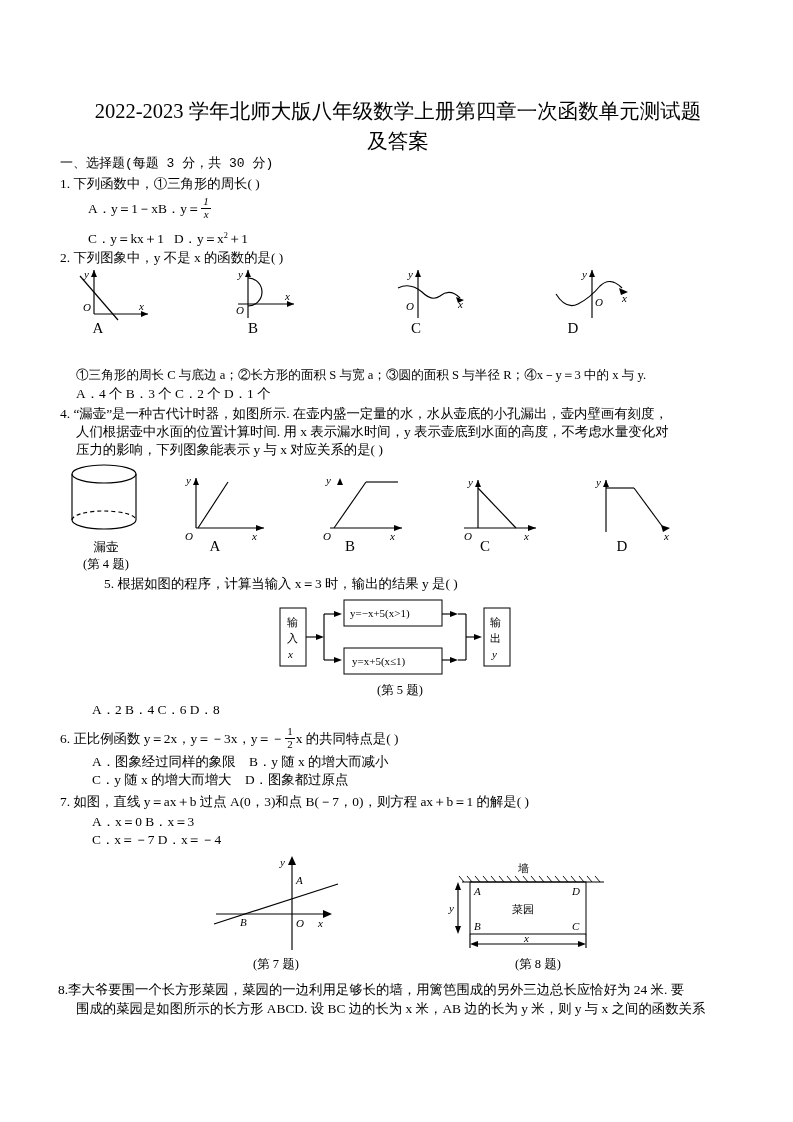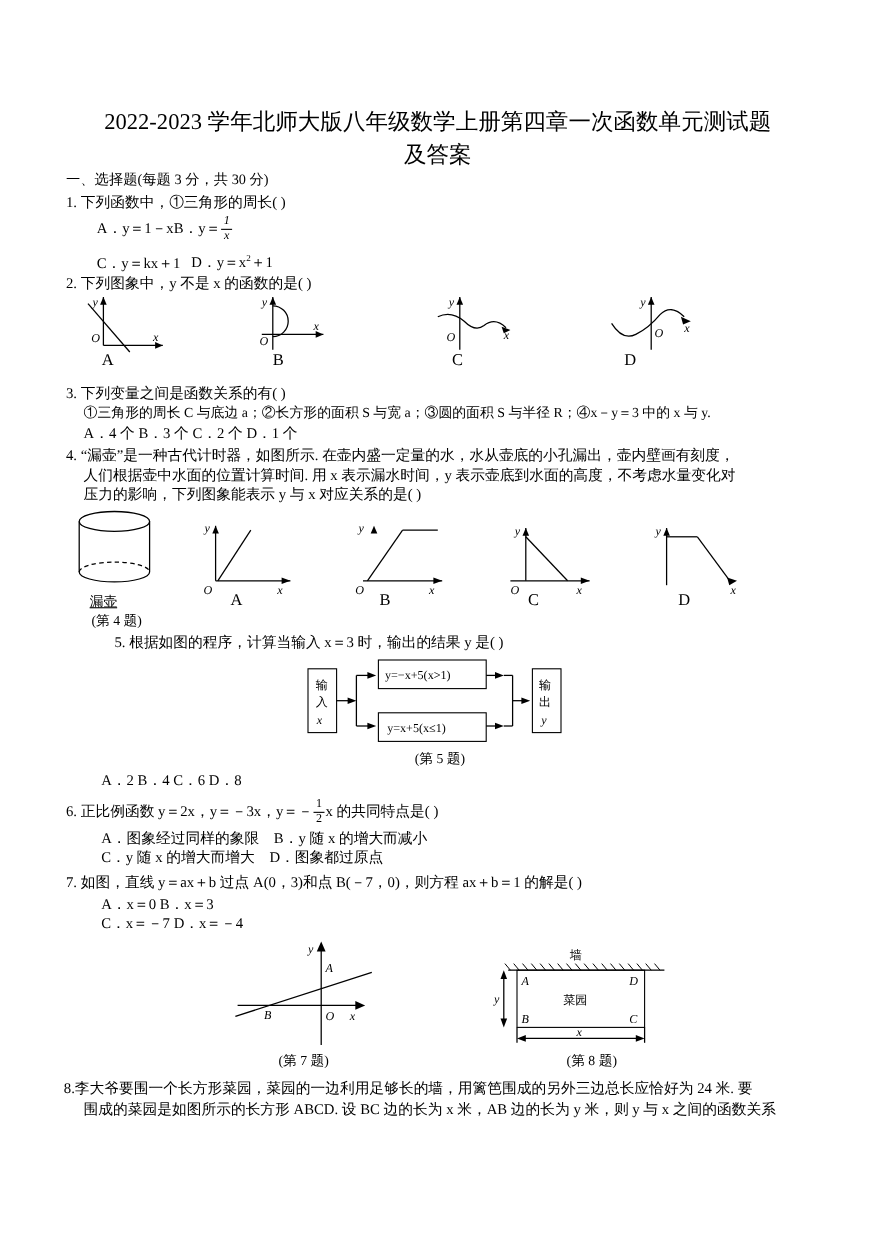--- a/index.html
+++ b/index.html
@@ -31,20 +31,21 @@
     font-size: 20.5px;
     line-height: 30px;
     font-weight: normal;
     letter-spacing: 0px;
   }
   .section-head {
     position: absolute;
     left: 60px;
     top: 154px;
     font-size: 13px;
+    font-family: Liberation Mono, monospace;
   }
   .q {
     position: absolute;
     font-size: 13.4px;
     line-height: 19px;
     white-space: nowrap;
   }
   em, .it {
     font-style: italic;
     font-family: "Liberation Serif", "DejaVu Serif", serif;
@@ -157,44 +158,40 @@
       <text class="lbl" x="74" y="36">x</text>
       <text class="lbl" x="34" y="12">y</text>
     </svg>
   </div>
 
   <div class="opt-letter" style="left:78px; top:320px; width:40px;">A</div>
   <div class="opt-letter" style="left:233px; top:320px; width:40px;">B</div>
   <div class="opt-letter" style="left:396px; top:320px; width:40px;">C</div>
   <div class="opt-letter" style="left:553px; top:320px; width:40px;">D</div>
 
-  <div class="q" style="left:60px; top:348px;">
-    <span>3.</span>
-    <span>下列变量之间是函数关系的有(        )</span>
-  </div>
   <div class="q" style="left:76px; top:366px; font-size:12.6px;">①三角形的周长 C 与底边 a；②长方形的面积 S 与宽 a；③圆的面积 S 与半径 R；④x－y＝3 中的 x 与 y.</div>
   <div class="q" style="left:76px; top:384px;">A．4 个   B．3 个   C．2 个   D．1 个</div>
 
   <div class="q" style="left:60px; top:404px;">
     <span>4.</span>
     <span>“漏壶”是一种古代计时器，如图所示. 在壶内盛一定量的水，水从壶底的小孔漏出，壶内壁画有刻度，</span>
   </div>
   <div class="q" style="left:76px; top:422px;">人们根据壶中水面的位置计算时间. 用 x 表示漏水时间，y 表示壶底到水面的高度，不考虑水量变化对</div>
   <div class="q" style="left:76px; top:440px;">压力的影响，下列图象能表示 y 与 x 对应关系的是(        )</div>
 
   <div style="position:absolute; left:62px; top:462px;">
     <svg width="90" height="80" viewBox="0 0 90 80">
       <ellipse cx="42" cy="12" rx="32" ry="9" class="curve"></ellipse>
       <line class="curve" x1="10" y1="12" x2="10" y2="58"></line>
       <line class="curve" x1="74" y1="12" x2="74" y2="58"></line>
       <path class="curve" d="M10 58 A32 9 0 0 0 74 58"></path>
       <path class="curve" d="M10 58 A32 9 0 0 1 74 58" stroke-dasharray="4 3"></path>
     </svg>
   </div>
-  <div class="fig-label" style="left:48px; top:539px; width:92px;text-decoration:underline;">漏壶</div>
+  <div class="fig-label" style="left:60px; top:539px; width:92px;">漏壶</div>
   <div class="fig-label" style="left:58px; top:556px; width:96px;">(第 4 题)</div>
 
   <div style="position:absolute; left:172px; top:470px;">
     <svg width="110" height="70" viewBox="0 0 110 70">
       <line class="axis" x1="24" y1="58" x2="92" y2="58"></line>
       <polygon points="92,58 84,55 84,61" fill="#000"></polygon>
       <line class="axis" x1="24" y1="58" x2="24" y2="8"></line>
       <polygon points="24,8 21,15 27,15" fill="#000"></polygon>
       <line class="curve" x1="26" y1="58" x2="56" y2="12"></line>
       <text class="lbl" x="13" y="70">O</text>

